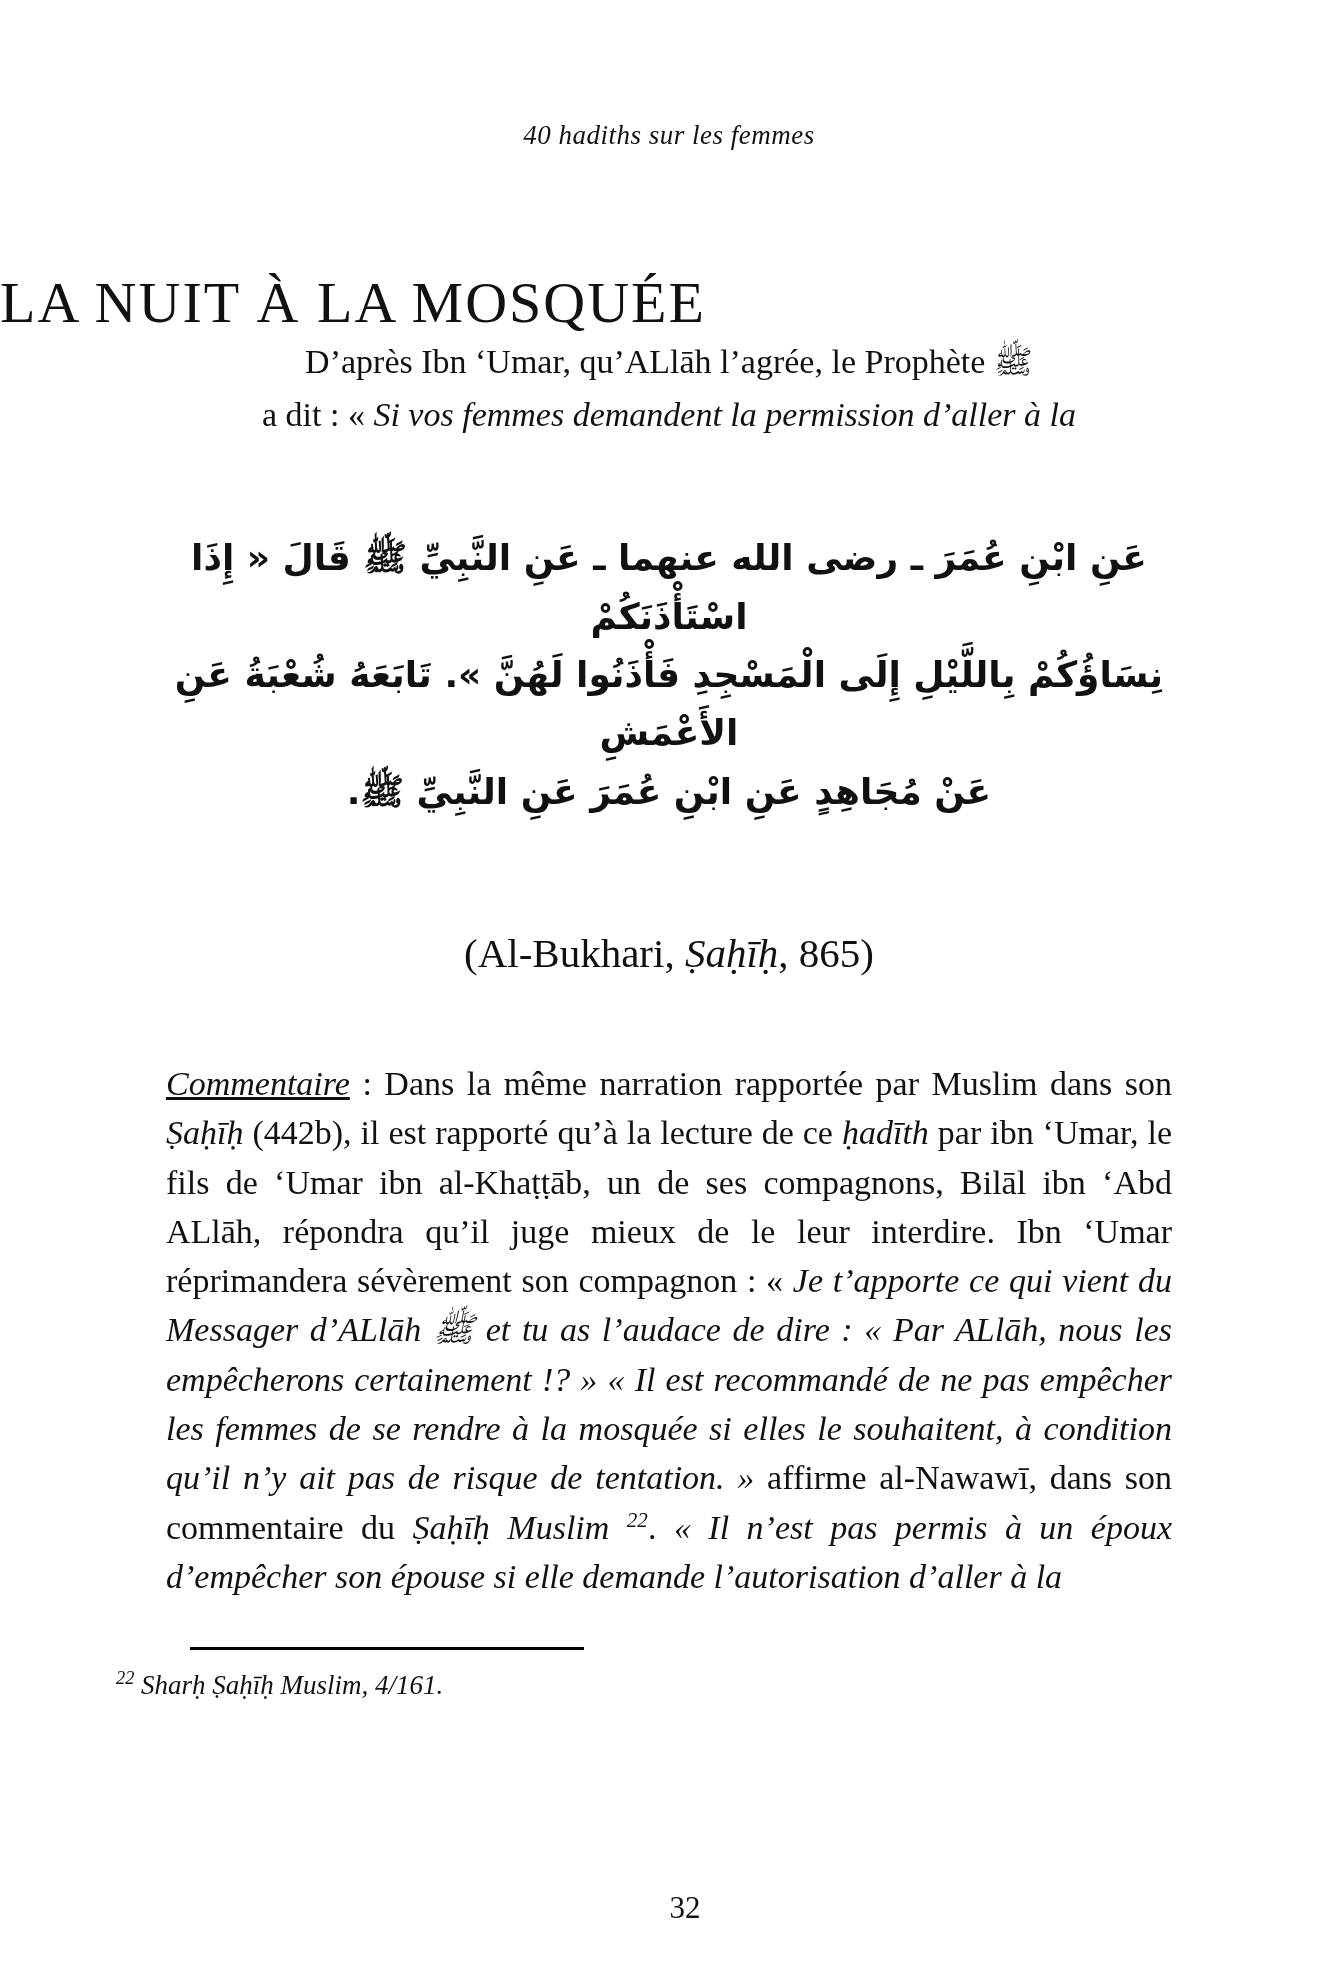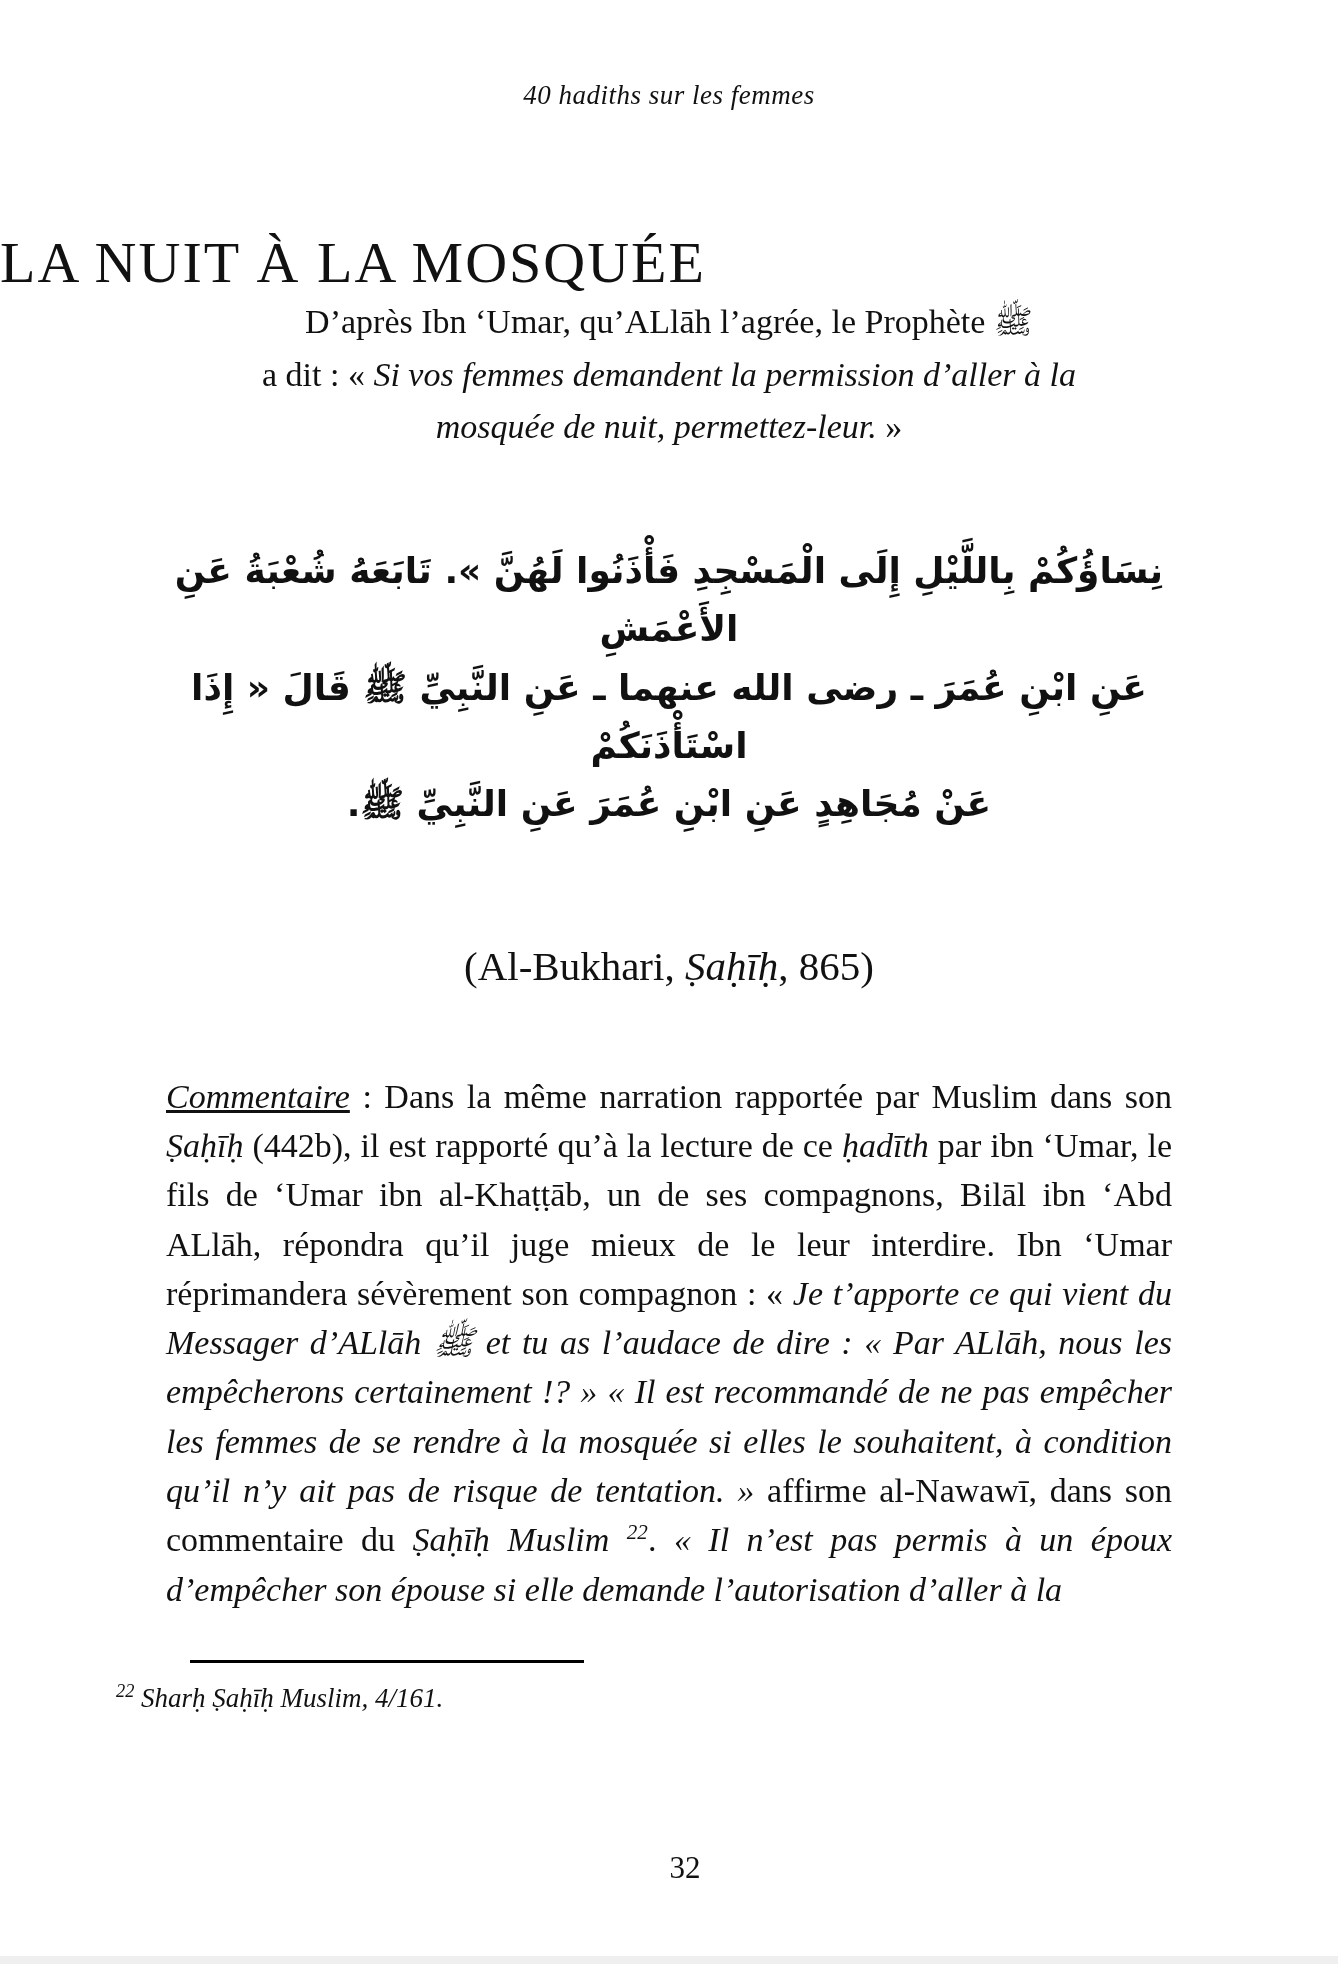--- a/index.html
+++ b/index.html
@@ -13,20 +13,21 @@
     overflow: hidden;
   }
   .page { width: 100%; height: 100%; position: relative; }
 
   .running-header {
     padding-top: 80px;
     text-align: center;
     font-style: italic;
     font-size: 27px;
     letter-spacing: 0.5px;
+    margin-top: 40px;
   }
 
   .chapter-title {
     margin-top: 118px;
     text-align: left;
     font-size: 58px;
     font-weight: 400;
     letter-spacing: 2px;
     font-family: "Liberation Serif", "DejaVu Serif", serif;
   }
@@ -110,26 +111,25 @@
 
 <div class="page">
 
   <div class="running-header">40 hadiths sur les femmes</div>
 
   <h1 class="chapter-title">LA NUIT À LA MOSQUÉE</h1>
 
   <div class="hadith-intro">
     <div><span>D’après Ibn ‘Umar, qu’ALlāh l’agrée, le Prophète </span><span class="prophet-symbol">ﷺ</span></div>
     <div><span>a dit : « </span><span class="it">Si vos femmes demandent la permission d’aller à la</span></div>
-    <div><span class="it">mosquée de nuit, permettez-leur.</span><span> »</span></div>
   </div>
 
   <div class="hadith-arabic">
+    <div>عَنِ ابْنِ عُمَرَ ـ رضى الله عنهما ـ عَنِ النَّبِيِّ ﷺ قَالَ « إِذَا اسْتَأْذَنَكُمْ</div>
     <div>نِسَاؤُكُمْ بِاللَّيْلِ إِلَى الْمَسْجِدِ فَأْذَنُوا لَهُنَّ ». تَابَعَهُ شُعْبَةُ عَنِ الأَعْمَشِ</div>
-    <div>عَنِ ابْنِ عُمَرَ ـ رضى الله عنهما ـ عَنِ النَّبِيِّ ﷺ قَالَ « إِذَا اسْتَأْذَنَكُمْ</div>
     <div>عَنْ مُجَاهِدٍ عَنِ ابْنِ عُمَرَ عَنِ النَّبِيِّ ﷺ.</div>
   </div>
 
   <div class="hadith-reference"><span>(Al-Bukhari, </span><span class="it">Ṣaḥīḥ</span><span>, 865)</span></div>
 
   <p class="commentary"><span class="label">Commentaire</span><span> : Dans la même narration rapportée par Muslim dans son </span><span class="it">Ṣaḥīḥ</span><span> (442b), il est rapporté qu’à la lecture de ce </span><span class="it">ḥadīth</span><span> par ibn ‘Umar, le fils de ‘Umar ibn al-Khaṭṭāb, un de ses compagnons, Bilāl ibn ‘Abd ALlāh, répondra qu’il juge mieux de le leur interdire. Ibn ‘Umar réprimandera sévèrement son compagnon : « </span><span class="it">Je t’apporte ce qui vient du Messager d’ALlāh ﷺ et tu as l’audace de dire : « Par ALlāh, nous les empêcherons certainement !? » « Il est recommandé de ne pas empêcher les femmes de se rendre à la mosquée si elles le souhaitent, à condition qu’il n’y ait pas de risque de tentation. »</span><span> affirme al-Nawawī, dans son commentaire du </span><span class="it">Ṣaḥīḥ Muslim </span><sup>22</sup><span>. </span><span class="it">« Il n’est pas permis à un époux d’empêcher son épouse si elle demande l’autorisation d’aller à la</span></p>
 
   <hr class="footnote-rule">
 
   <div class="footnote"><sup>22</sup><span> Sharḥ Ṣaḥīḥ Muslim, 4/161.</span></div>

